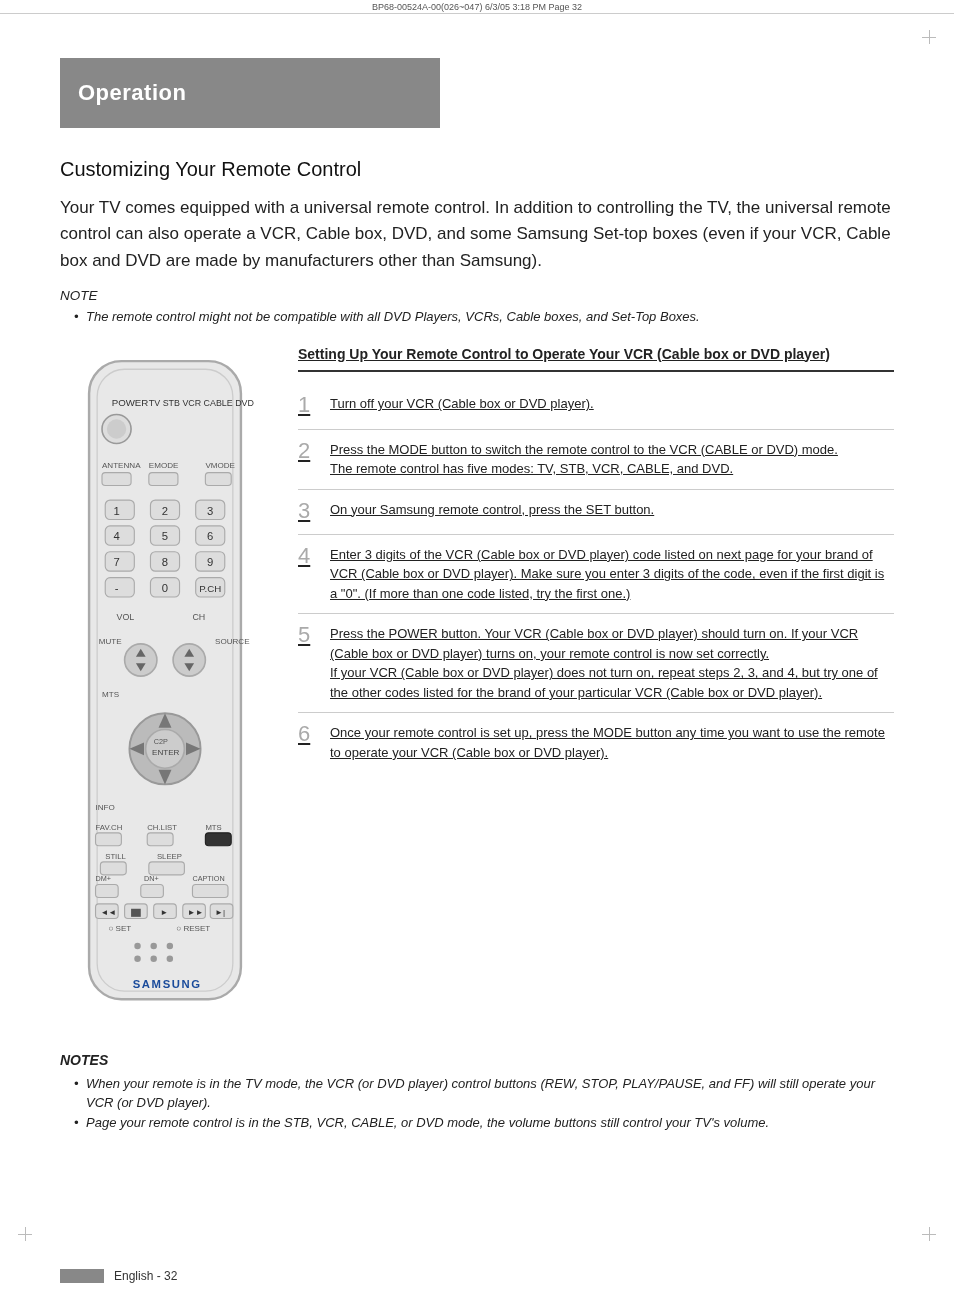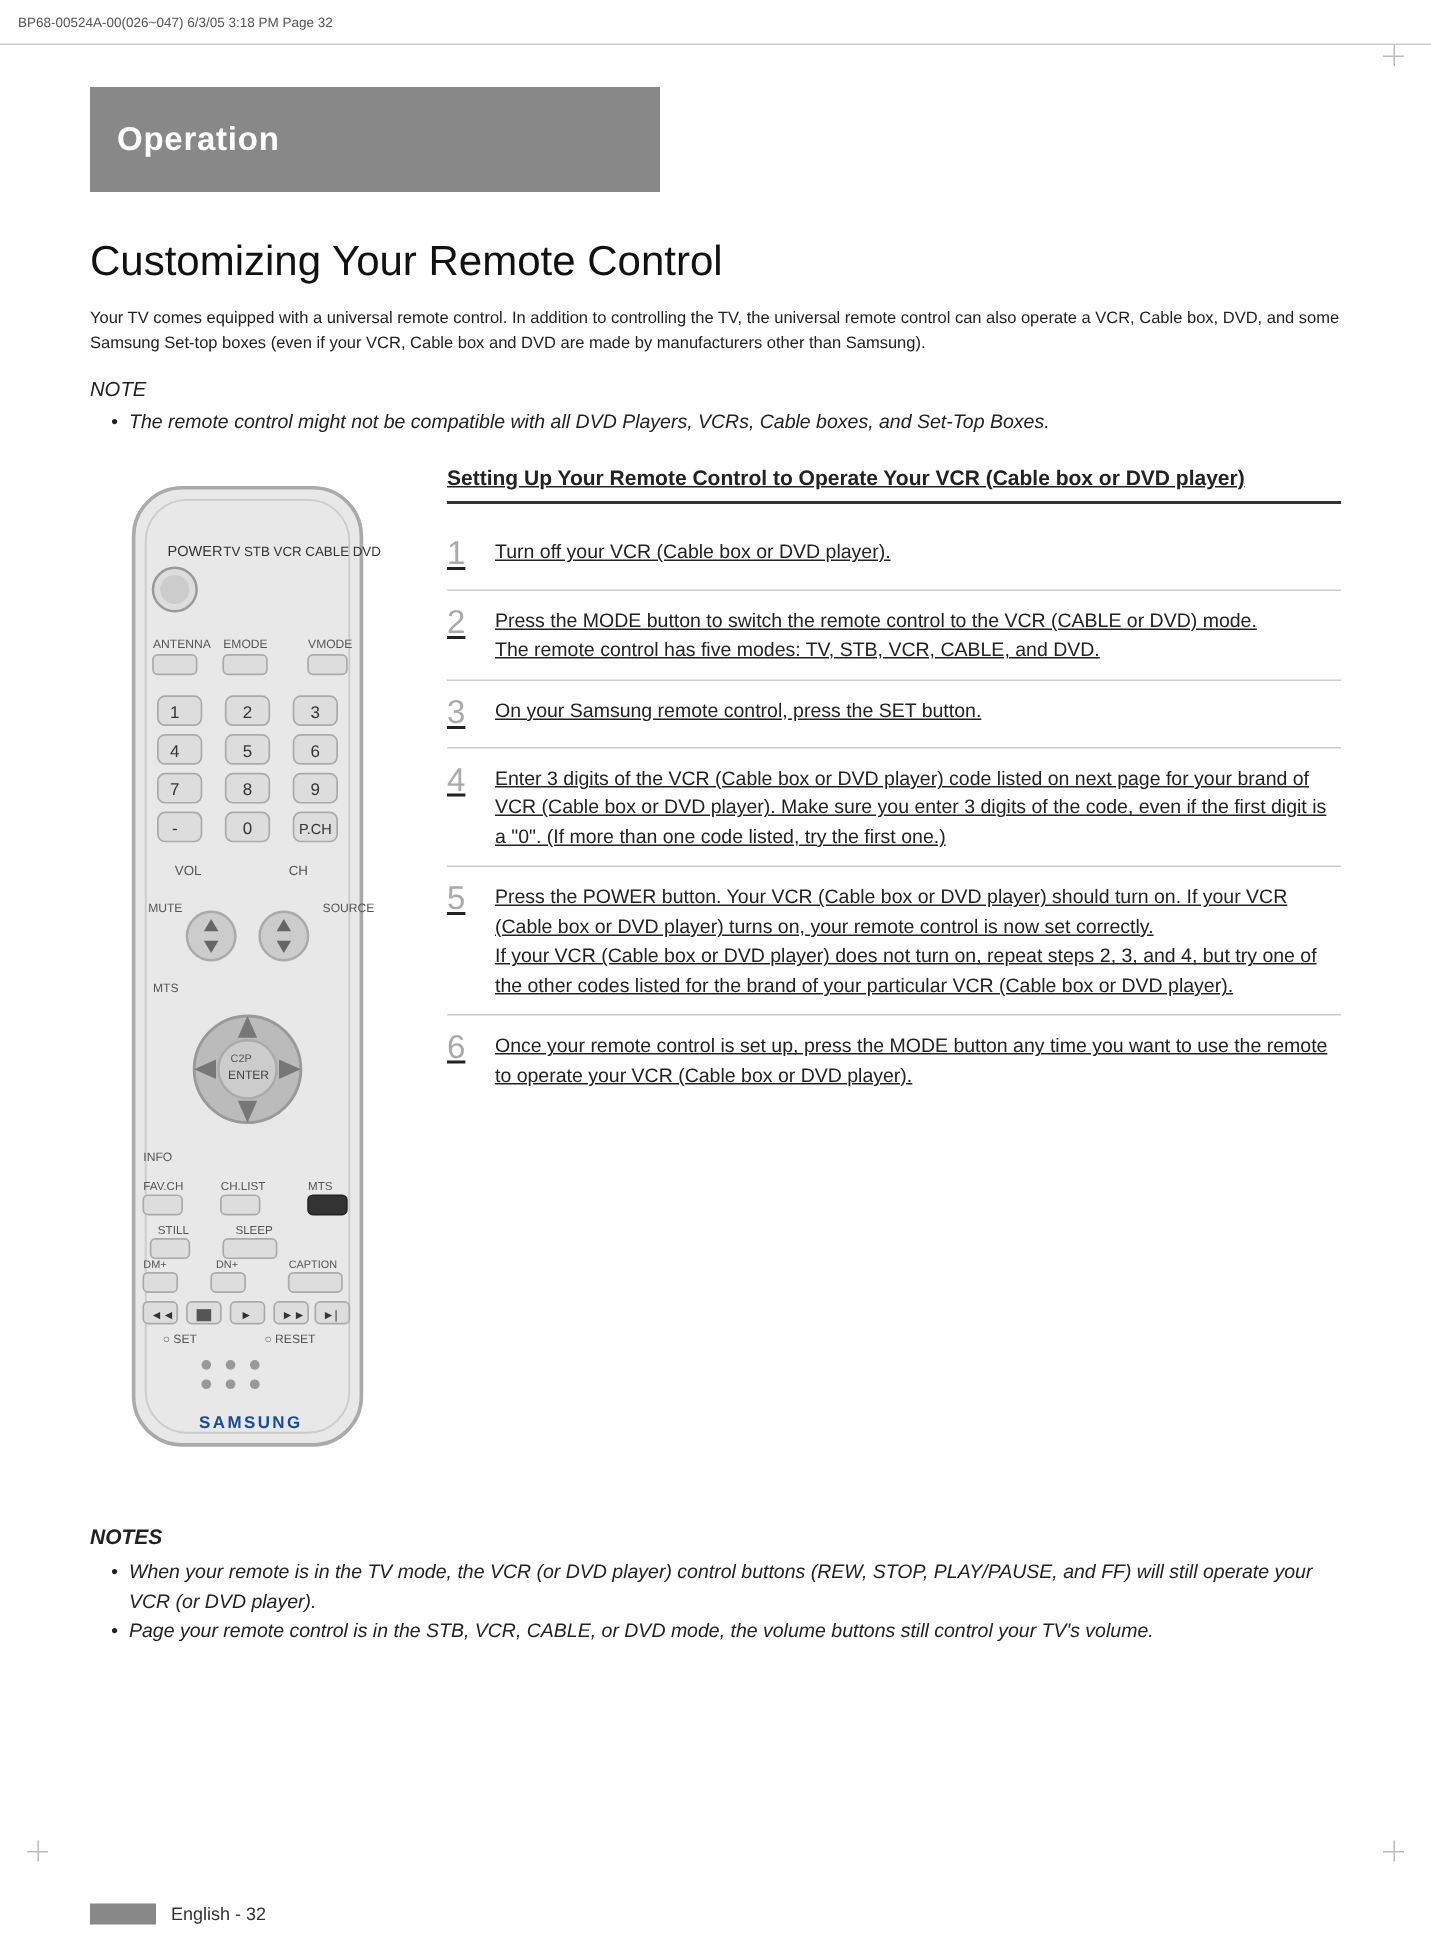--- a/index.html
+++ b/index.html
@@ -10,27 +10,28 @@
       font-family: Arial, Helvetica, sans-serif;
       font-size: 13.5px;
       color: #222;
       position: relative;
     }
 
     
     .top-bar {
       position: absolute;
       top: 0; left: 0; right: 0;
-      height: 30px;
+      height: 14px;
       display: flex;
       align-items: center;
       padding: 0 12px;
       font-size: 9px;
       color: #555;
       border-bottom: 1px solid #ccc;
+      justify-content: center;
     }
 
     
     .page {
       padding: 40px 60px 60px 60px;
       margin-top: 18px;
     }
 
     
     .section-title-bar {
@@ -42,29 +43,29 @@
     }
     .section-title-bar h1 {
       color: #fff;
       font-size: 22px;
       font-weight: bold;
       letter-spacing: 0.5px;
     }
 
     
     .sub-heading {
-      font-size: 28px;
+      font-size: 20px;
       font-weight: normal;
       margin-bottom: 14px;
       color: #111;
     }
 
     
     .body-text {
-      font-size: 11px;
+      font-size: 17px;
       line-height: 1.55;
       margin-bottom: 14px;
       color: #222;
     }
 
     
     .note-label {
       font-style: italic;
       font-weight: normal;
       font-size: 13.5px;

